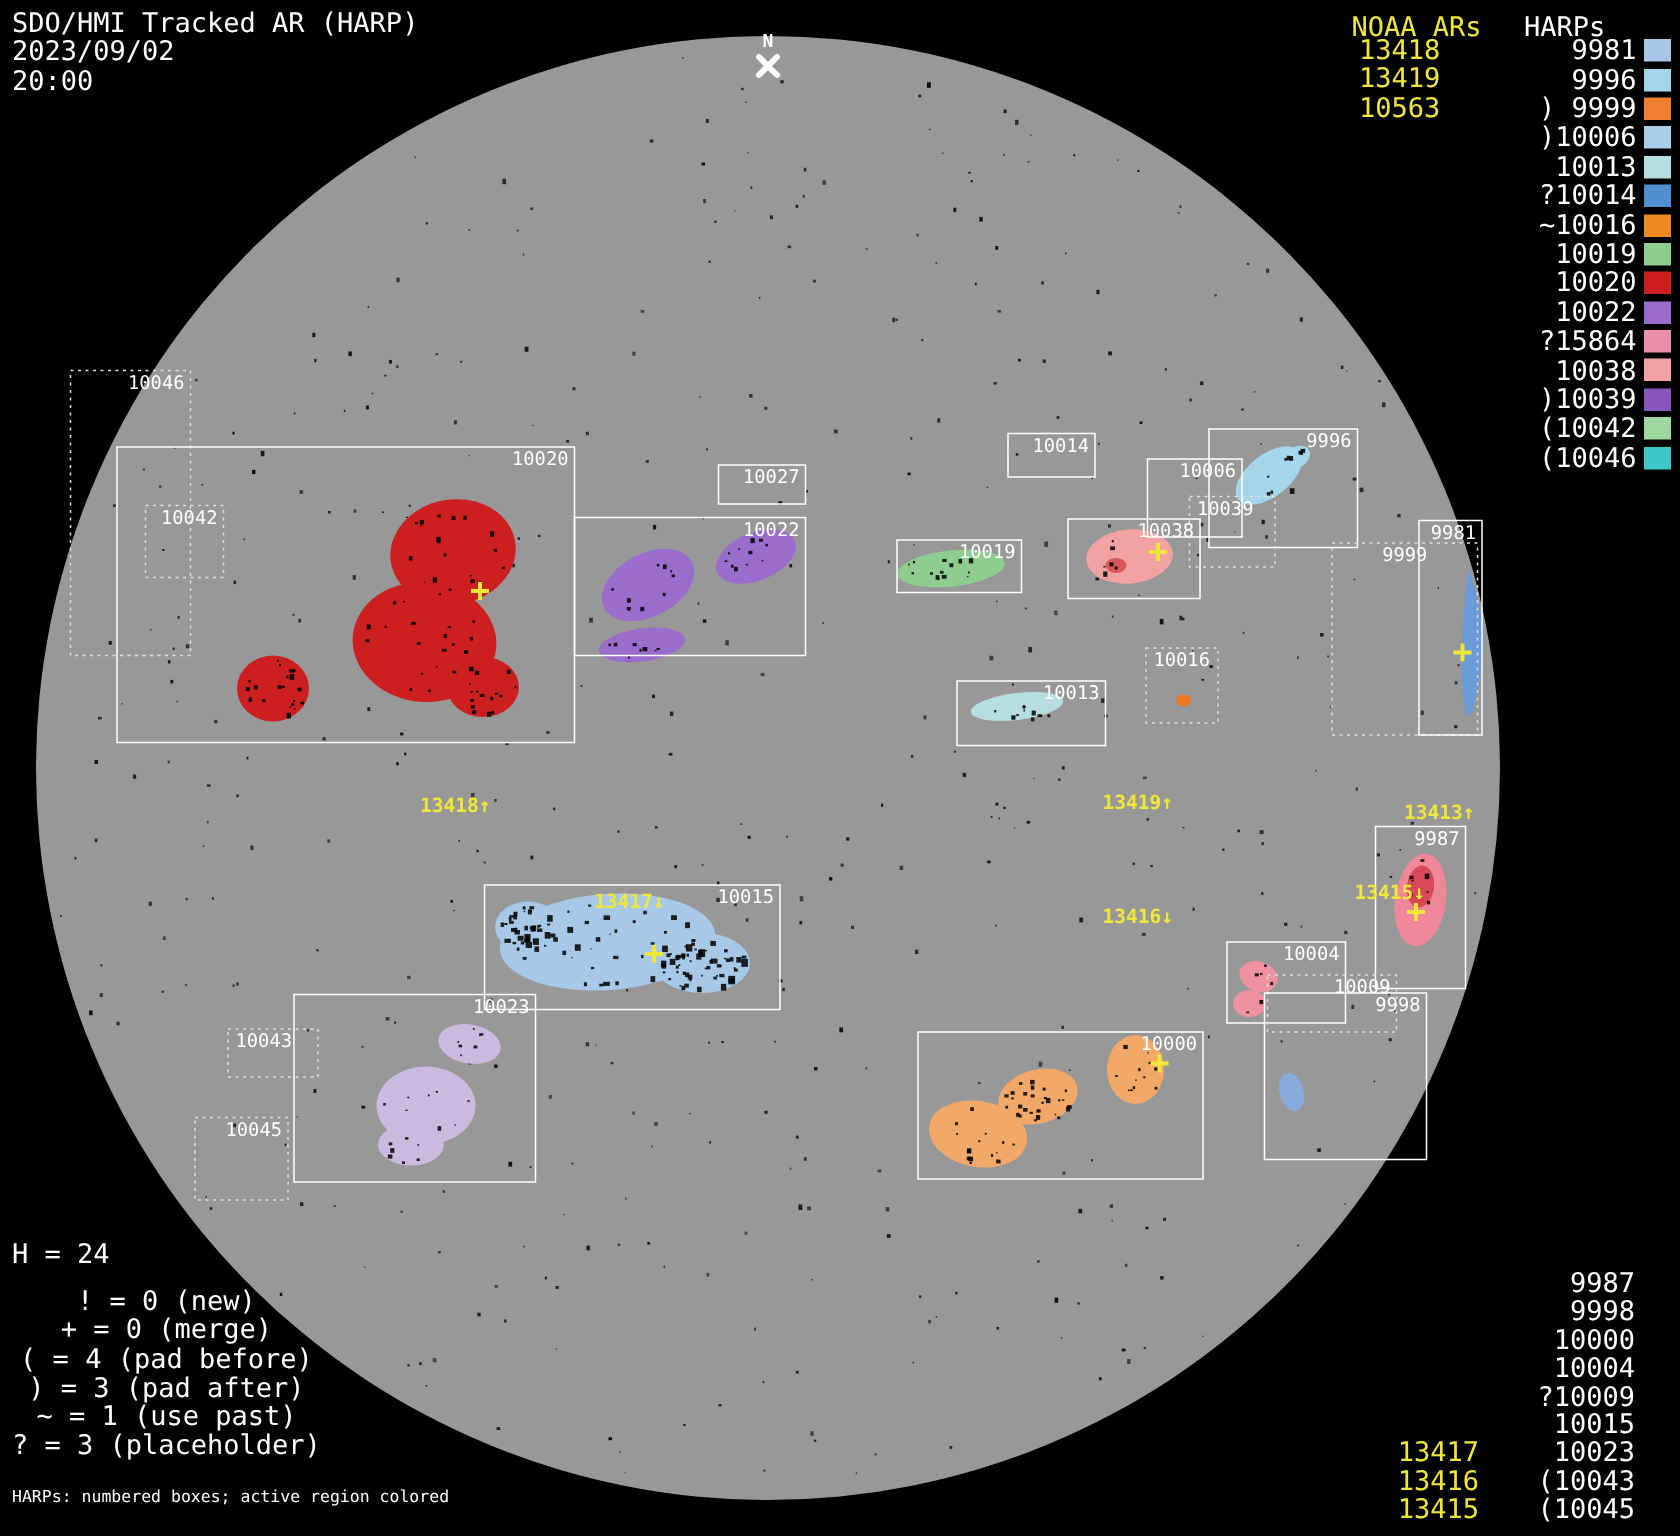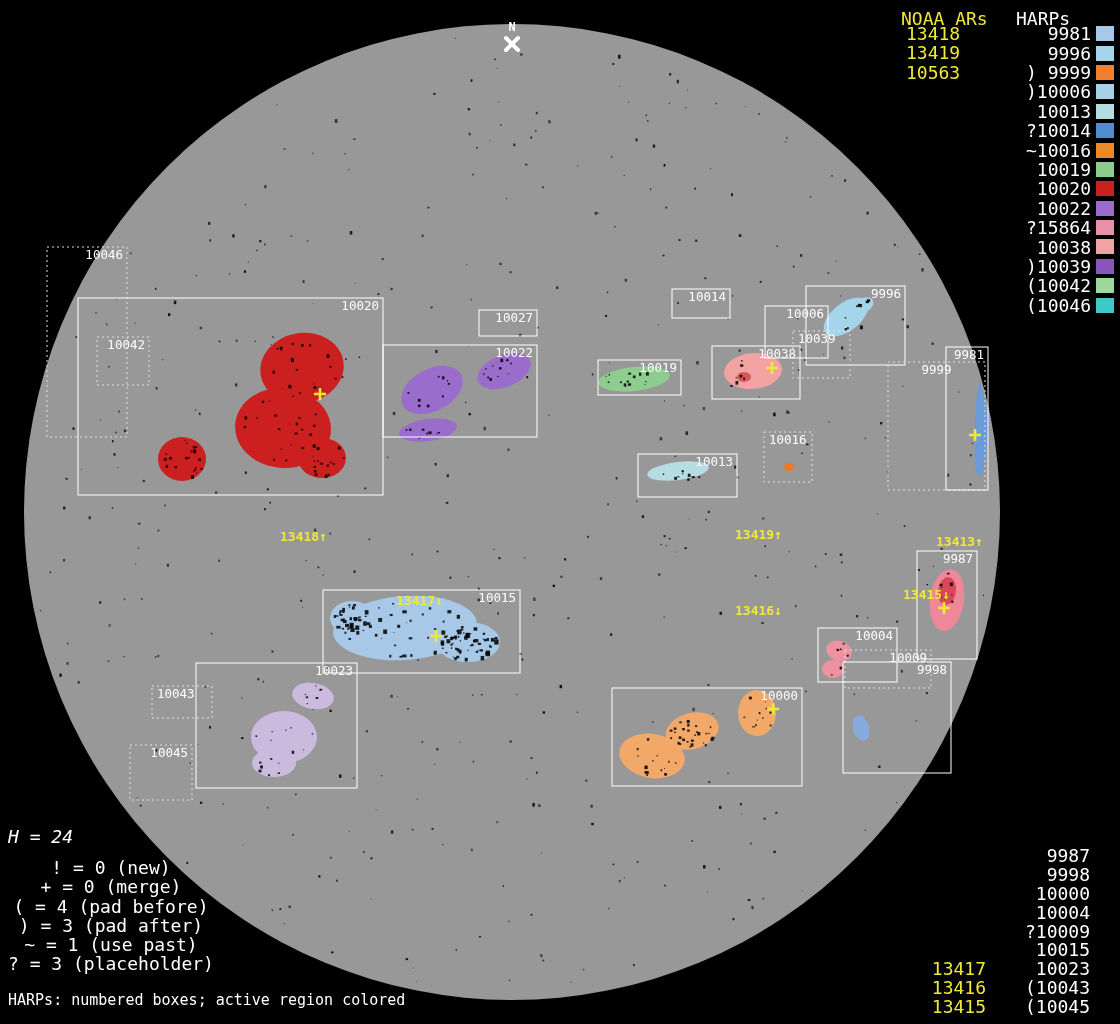--- a/index.html
+++ b/index.html
@@ -16,23 +16,23 @@
   .harps-top-items{left:1021px;top:24px;}
   .hrow{height:19.4px;display:flex;align-items:center;}
   .hnum{display:inline-block;width:70px;text-align:right;font-size:18px;color:#fff;white-space:pre;}
   .hsw{display:inline-block;width:18px;height:15px;margin-left:5px;}
   
   .harps-bottom-rows{left:910px;top:846px;}
   .brow{height:18.9px;display:flex;align-items:center;}
   .bnoaa{display:inline-block;width:76px;text-align:right;font-size:18px;color:var(--noaa);white-space:pre;}
   .bnum{display:inline-block;width:104px;text-align:right;font-size:18px;color:#fff;white-space:pre;}
   
-  .hcount{left:8px;top:826px;font-size:18px;color:#fff;font-style:italic;}
+  .hcount{left:8px;top:826px;font-size:18px;color:#fff;}
   .legend-lines{left:8px;top:858px;font-size:18px;line-height:19.3px;white-space:pre;color:#fff;text-align:center;}
-  .footnote1{left:8px;top:991px;font-size:15px;color:#fff;}
+  .footnote1{left:8px;top:991px;font-size:11px;color:#fff;}
   .footnote2{left:8px;top:1003px;font-size:11px;color:#fff;}
   
   .boxlabel{font-family:"DejaVu Sans Mono",monospace;font-size:12.5px;fill:#fff;}
   .noaalabel{font-family:"DejaVu Sans Mono",monospace;font-size:13px;font-weight:bold;fill:var(--noaa);}
   .north-n{font-family:"DejaVu Sans Mono",monospace;font-size:12px;font-weight:bold;fill:#fff;}
   .north-x{stroke:#fff;stroke-width:4;stroke-linecap:round;fill:none;}
 </style>
 </head>
 <body>
 
@@ -968,20 +968,21 @@
         <text x="735" y="539" class="noaalabel">13419↑</text>
         <text x="936" y="546" class="noaalabel">13413↑</text>
         <text x="396" y="605" class="noaalabel">13417↓</text>
         <text x="735" y="615" class="noaalabel">13416↓</text>
         <text x="903" y="599" class="noaalabel">13415↓</text>
       </g>
     <text class="north-n" x="512" y="31" text-anchor="middle">N</text>
     <path class="north-x" d="M506 38 L518 50 M518 38 L506 50"></path>
   </svg>
 
+  <div class="abs title-block"><span>SDO/HMI Tracked AR (HARP)</span><br><span>2023/09/02</span><br><span>20:00</span></div>
 
   <div class="abs noaa-header">NOAA ARs</div>
   <div class="abs noaa-top-items">
       <div>13418</div>
       <div>13419</div>
       <div>10563</div>
     </div>
 
   <div class="abs harps-header">HARPs</div>
   <div class="abs harps-top-items">

